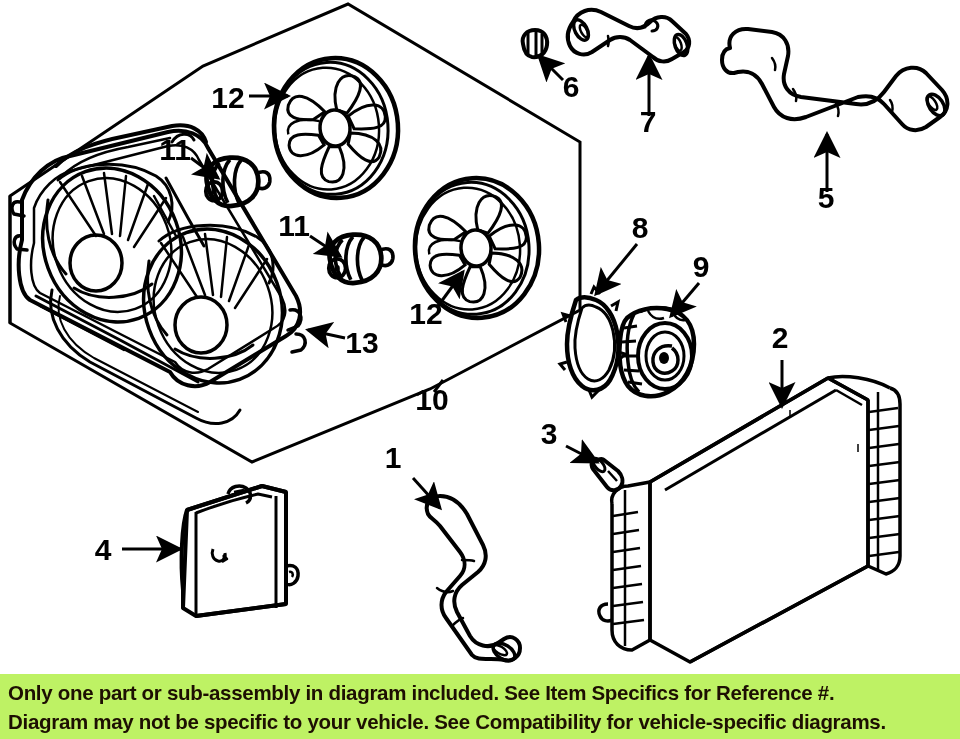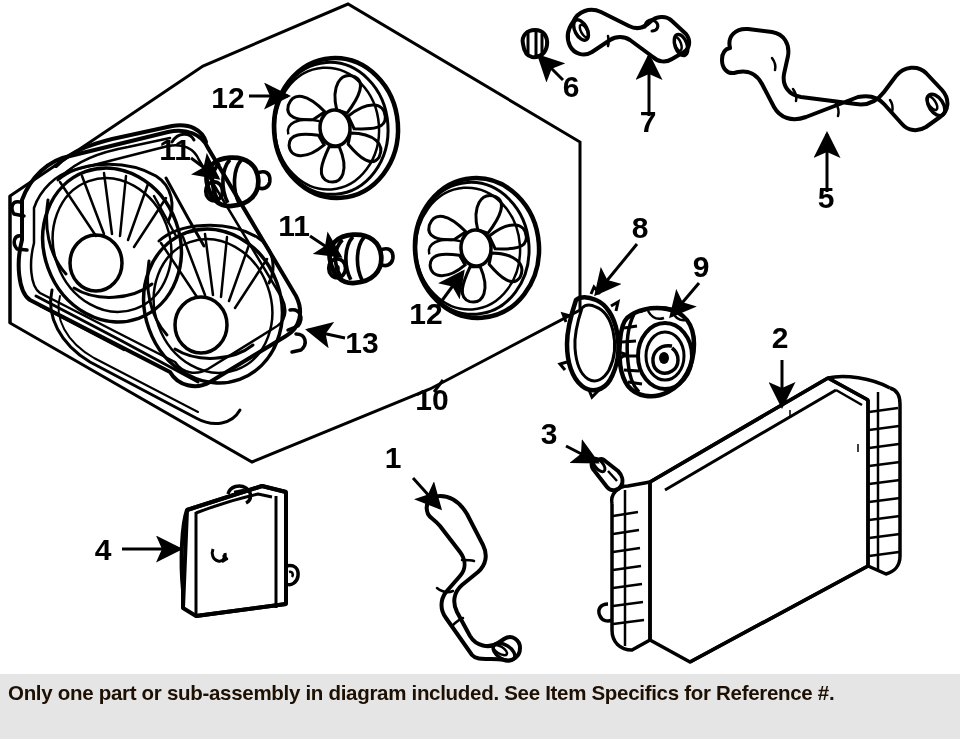--- a/index.html
+++ b/index.html
@@ -364,17 +364,18 @@
       <text class="callout-num" x="701" y="277" text-anchor="middle">9</text>
       <text class="callout-num" x="432" y="410" text-anchor="middle">10</text>
       <text class="callout-num" x="175" y="160" text-anchor="middle">11</text>
       <text class="callout-num" x="294" y="236" text-anchor="middle">11</text>
       <text class="callout-num" x="228" y="108" text-anchor="middle">12</text>
       <text class="callout-num" x="426" y="324" text-anchor="middle">12</text>
       <text class="callout-num" x="362" y="353" text-anchor="middle">13</text>
     </g>
   </svg>
 
-  <div id="disclaimer-banner" style="background: #e5e5e5; color: rgb(29, 15, 2); top: 674px; height: 65px;">
+  <div id="disclaimer-banner" style="background: #bef264; color: rgb(29, 15, 2); top: 674px; height: 65px;">
     <span class="banner-line">Only one part or sub-assembly in diagram included. See Item Specifics for Reference #.</span>
+    <span class="banner-line">Diagram may not be specific to your vehicle. See Compatibility for vehicle-specific diagrams.</span>
   </div>
 
 </div>
 
 </body></html>

